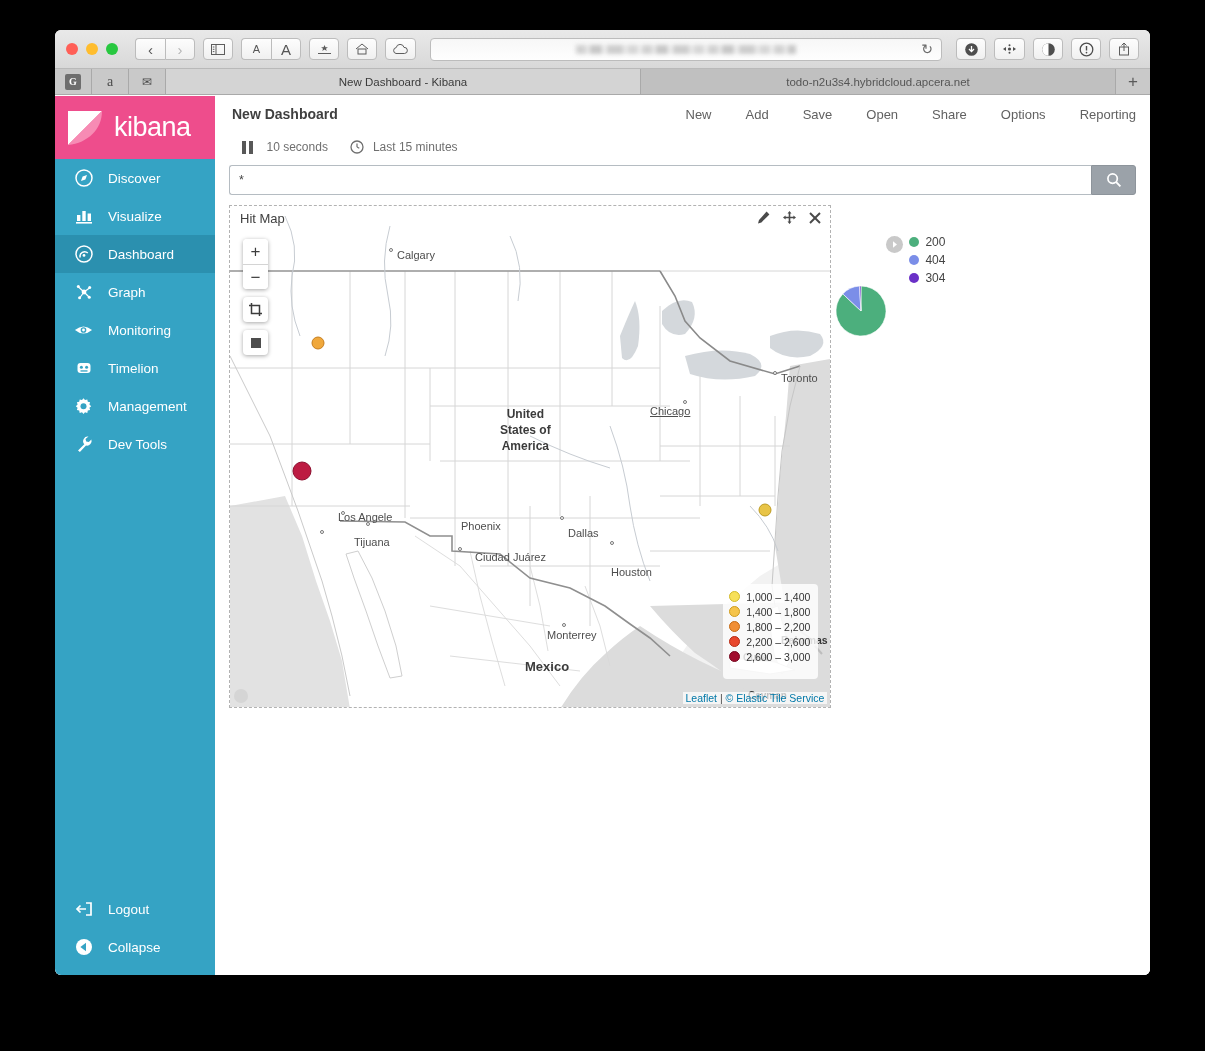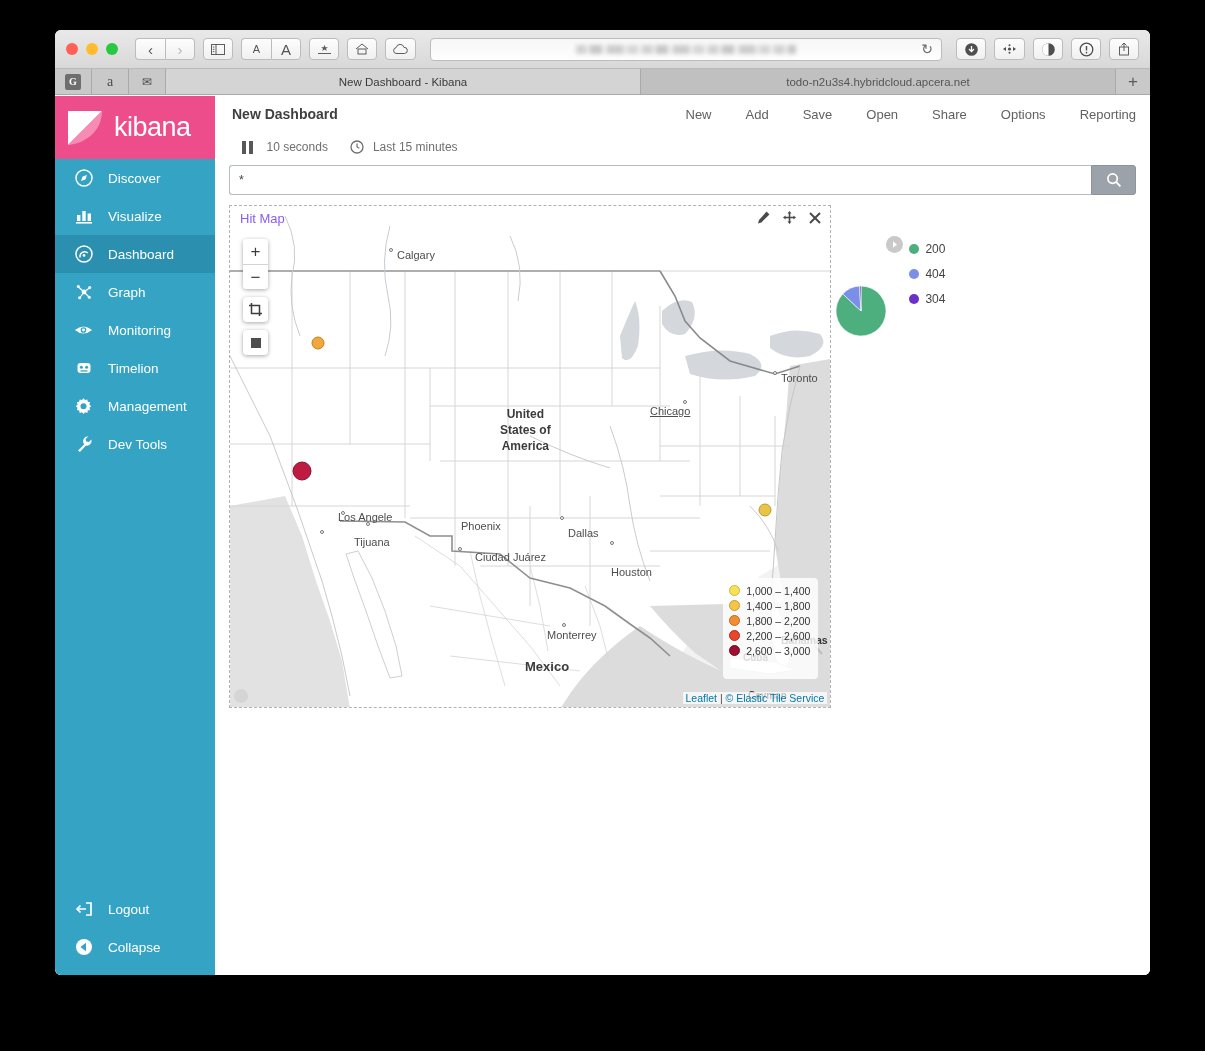--- a/index.html
+++ b/index.html
@@ -251,21 +251,21 @@
     top: 0; left: 0; right: 0;
     height: 25px;
     display: flex;
     align-items: center;
     padding: 0 9px 0 10px;
     z-index: 20;
     pointer-events: none;
   }
   .panel-title {
     font-size: 13px;
-    color: #8b5cf6;
+    color: #404040;
   }
   .panel-actions {
     margin-left: auto;
     display: flex;
     gap: 13px;
     align-items: center;
     color: #4a4a4a;
     pointer-events: auto;
   }
 
@@ -309,21 +309,21 @@
     border-radius: 50%;
     transform: translate(-50%, -50%);
     z-index: 12;
   }
 
   .map-legend {
     position: absolute;
     right: 12px; bottom: 28px;
     background: rgba(255,255,255,0.82);
     border-radius: 4px;
-    padding: 5px 8px 21px 6px;
+    padding: 5px 8px 15px 6px;
     z-index: 14;
     display: flex; flex-direction: column; gap: 0px;
   }
   .legend-row {
     display: flex; align-items: center; gap: 6px;
     font-size: 10.5px; color: #333;
     height: 15px;
   }
   .legend-dot { width: 11px; height: 11px; border-radius: 50%; flex-shrink: 0; }
 
@@ -394,21 +394,21 @@
   .rc-toggle {
     width: 17px; height: 17px;
     border-radius: 50%;
     background: #c9c9c9;
     color: #fff;
     display: flex; align-items: center; justify-content: center;
     font-size: 10px;
     margin-top: 1px;
   }
   .rc-items { display: flex; flex-direction: column; gap: 4px; }
-  .rc-item { display: flex; align-items: center; gap: 6px; font-size: 12px; color: #444; margin-top: 7px; }
+  .rc-item { display: flex; align-items: center; gap: 6px; font-size: 12px; color: #444; }
   .rc-dot { width: 10px; height: 10px; border-radius: 50%; }
   .rc-pie { position: absolute; left: 2px; top: 80px; }
 </style>
 </head>
 <body>
 
 <div class="browser-window">
 
   <div class="safari-toolbar">
     <div class="traffic-lights">

